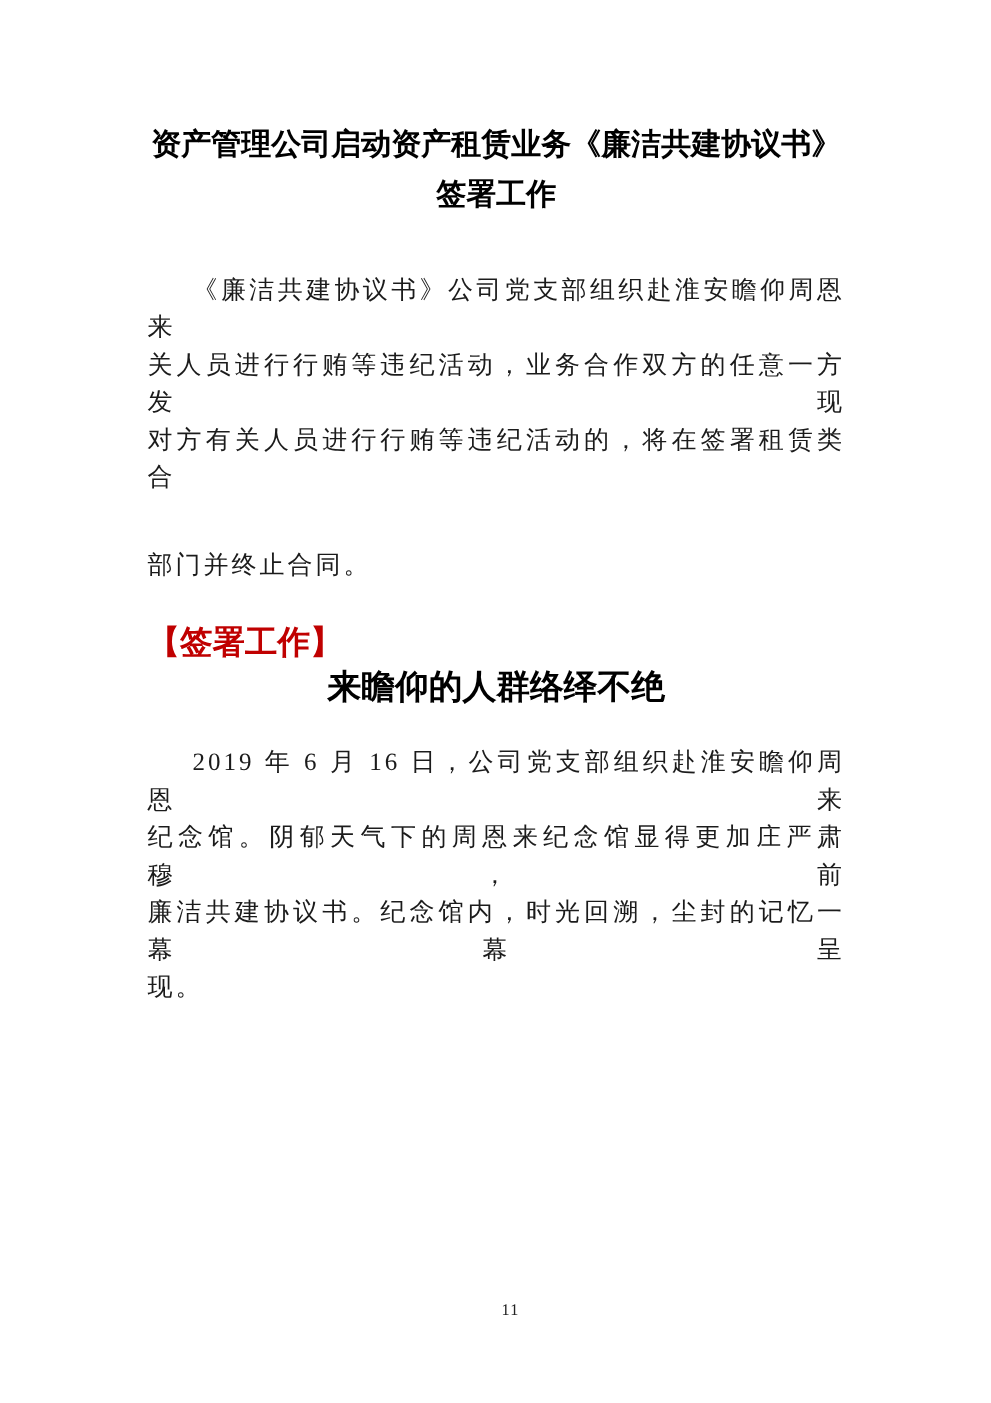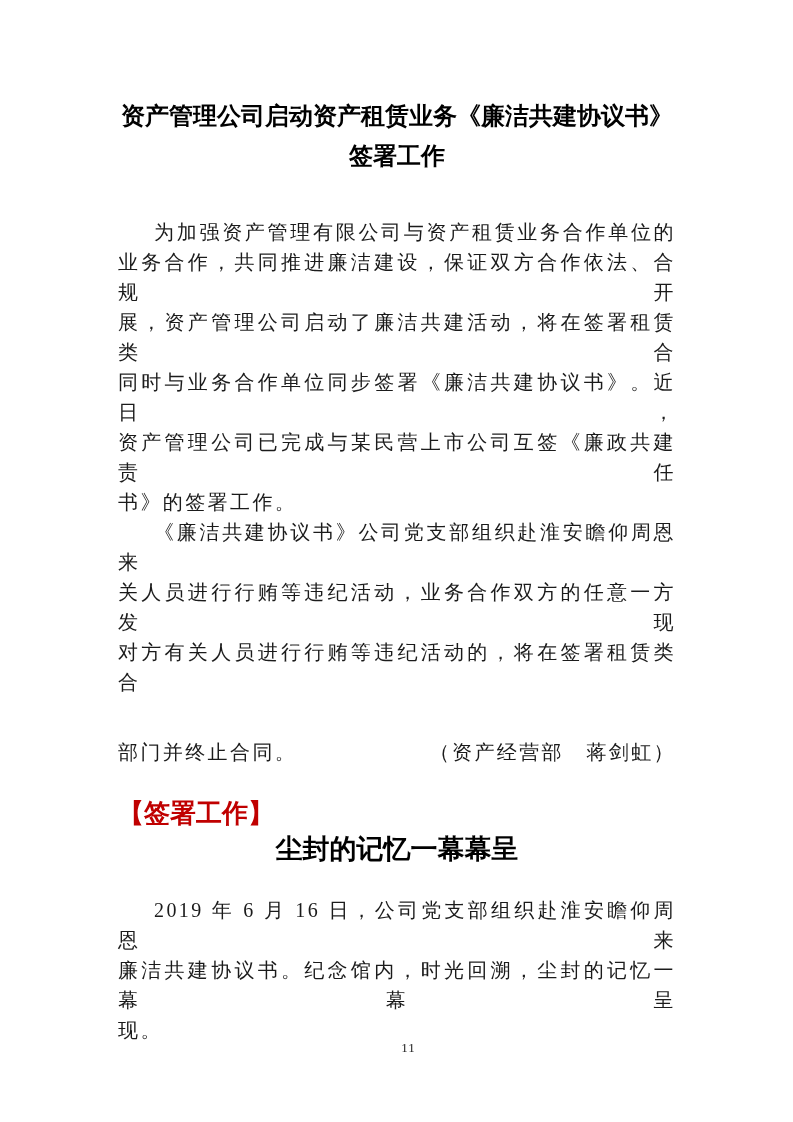--- a/index.html
+++ b/index.html
@@ -78,43 +78,35 @@
 
 <div class="page">
   <div class="content">
 
     <h1 class="doc-title">
       <div>资产管理公司启动资产租赁业务《廉洁共建协议书》</div>
       <div>签署工作</div>
     </h1>
 
     <div class="para">
-        <div class="line indent">为加强资产管理有限公司与资产租赁业务合作单位的</div>
-        <div class="line">业务合作，共同推进廉洁建设，保证双方合作依法、合规开</div>
-        <div class="line">展，资产管理公司启动了廉洁共建活动，将在签署租赁类合</div>
-        <div class="line">同时与业务合作单位同步签署《廉洁共建协议书》。近日，</div>
-        <div class="line">资产管理公司已完成与某民营上市公司互签《廉政共建责任</div>
-        <div class="line flush">书》的签署工作。</div>
-      </div>
-    <div class="para">
         <div class="line indent">《廉洁共建协议书》公司党支部组织赴淮安瞻仰周恩来</div>
         <div class="line">关人员进行行贿等违纪活动，业务合作双方的任意一方发现</div>
         <div class="line">对方有关人员进行行贿等违纪活动的，将在签署租赁类合</div>
         <div class="line split">
           <span>部门并终止合同。</span>
-          <span>（资产经营部　蒋剑虹）</span>
         </div>
       </div>
 
     <div class="section-header" style="color: rgb(192, 0, 0);">【签署工作】</div>
 
-    <div class="sub-title">尘封的记忆一幕幕呈</div>
+    <div class="sub-title">来瞻仰的人群络绎不绝</div>
 
     <div class="para">
         <div class="line indent">2019 年 6 月 16 日，公司党支部组织赴淮安瞻仰周恩来</div>
+        <div class="line">纪念馆。阴郁天气下的周恩来纪念馆显得更加庄严肃穆，前</div>
         <div class="line">廉洁共建协议书。纪念馆内，时光回溯，尘封的记忆一幕幕呈</div>
         <div class="line flush">现。</div>
       </div>
 
   </div>
 
   <div class="page-number">11</div>
 </div>
 
 </body></html>

